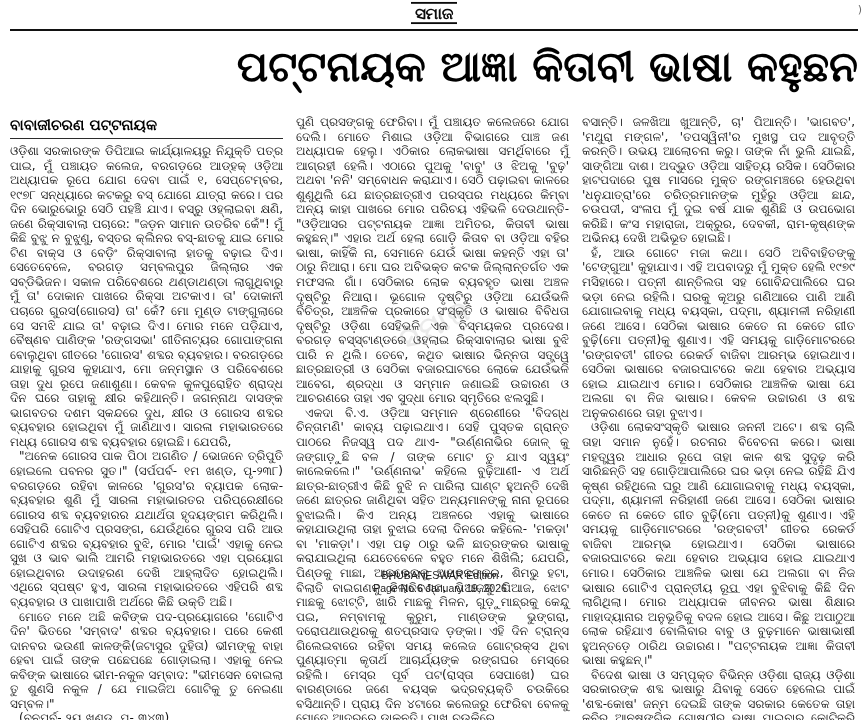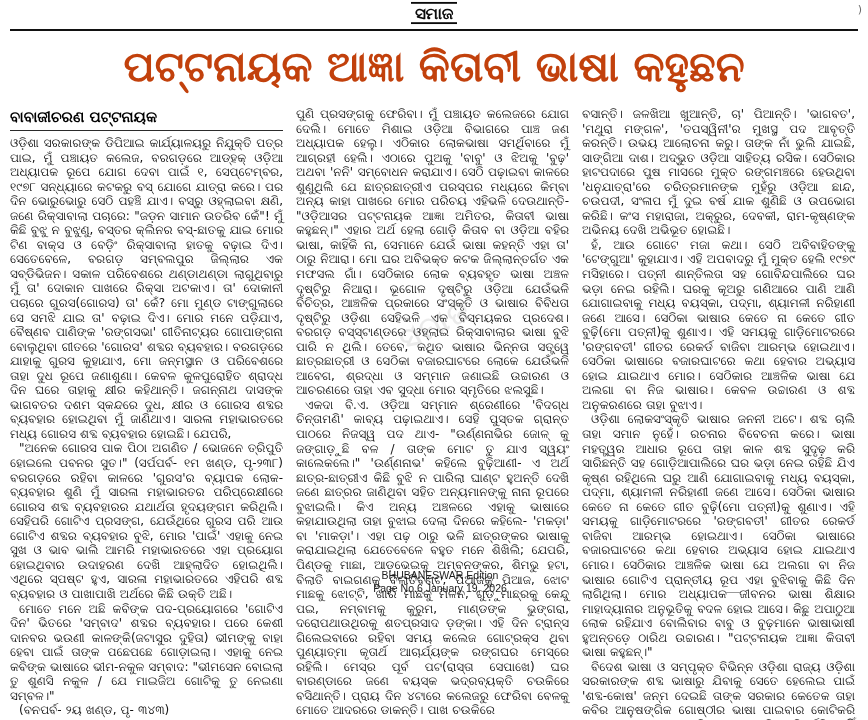--- a/index.html
+++ b/index.html
@@ -52,36 +52,36 @@
   }
   .rule-top {
     border: none;
     border-top: 2px solid #121212;
     margin: 4px 0 0 0;
     height: 0;
   }
 
   
   .headline {
-    text-align: center;
+    text-align: right;
     font-family: "DejaVu Sans", sans-serif;
     font-size: 42px;
     line-height: 56px;
     font-weight: bold;
-    color: #c2410c;
+    color: #000000;
     letter-spacing: 0px;
     margin: 8px 0 2px 0;
     white-space: nowrap;
   }
 
   
   .columns {
     display: flex;
     gap: 13px;
-    margin-top: 12px;
+    margin-top: 20px;
     height: 578px;
   }
   .col {
     width: 273px;
     flex: 0 0 273px;
     position: relative;
   }
 
   .byline {
     font-family: "DejaVu Sans", sans-serif;

